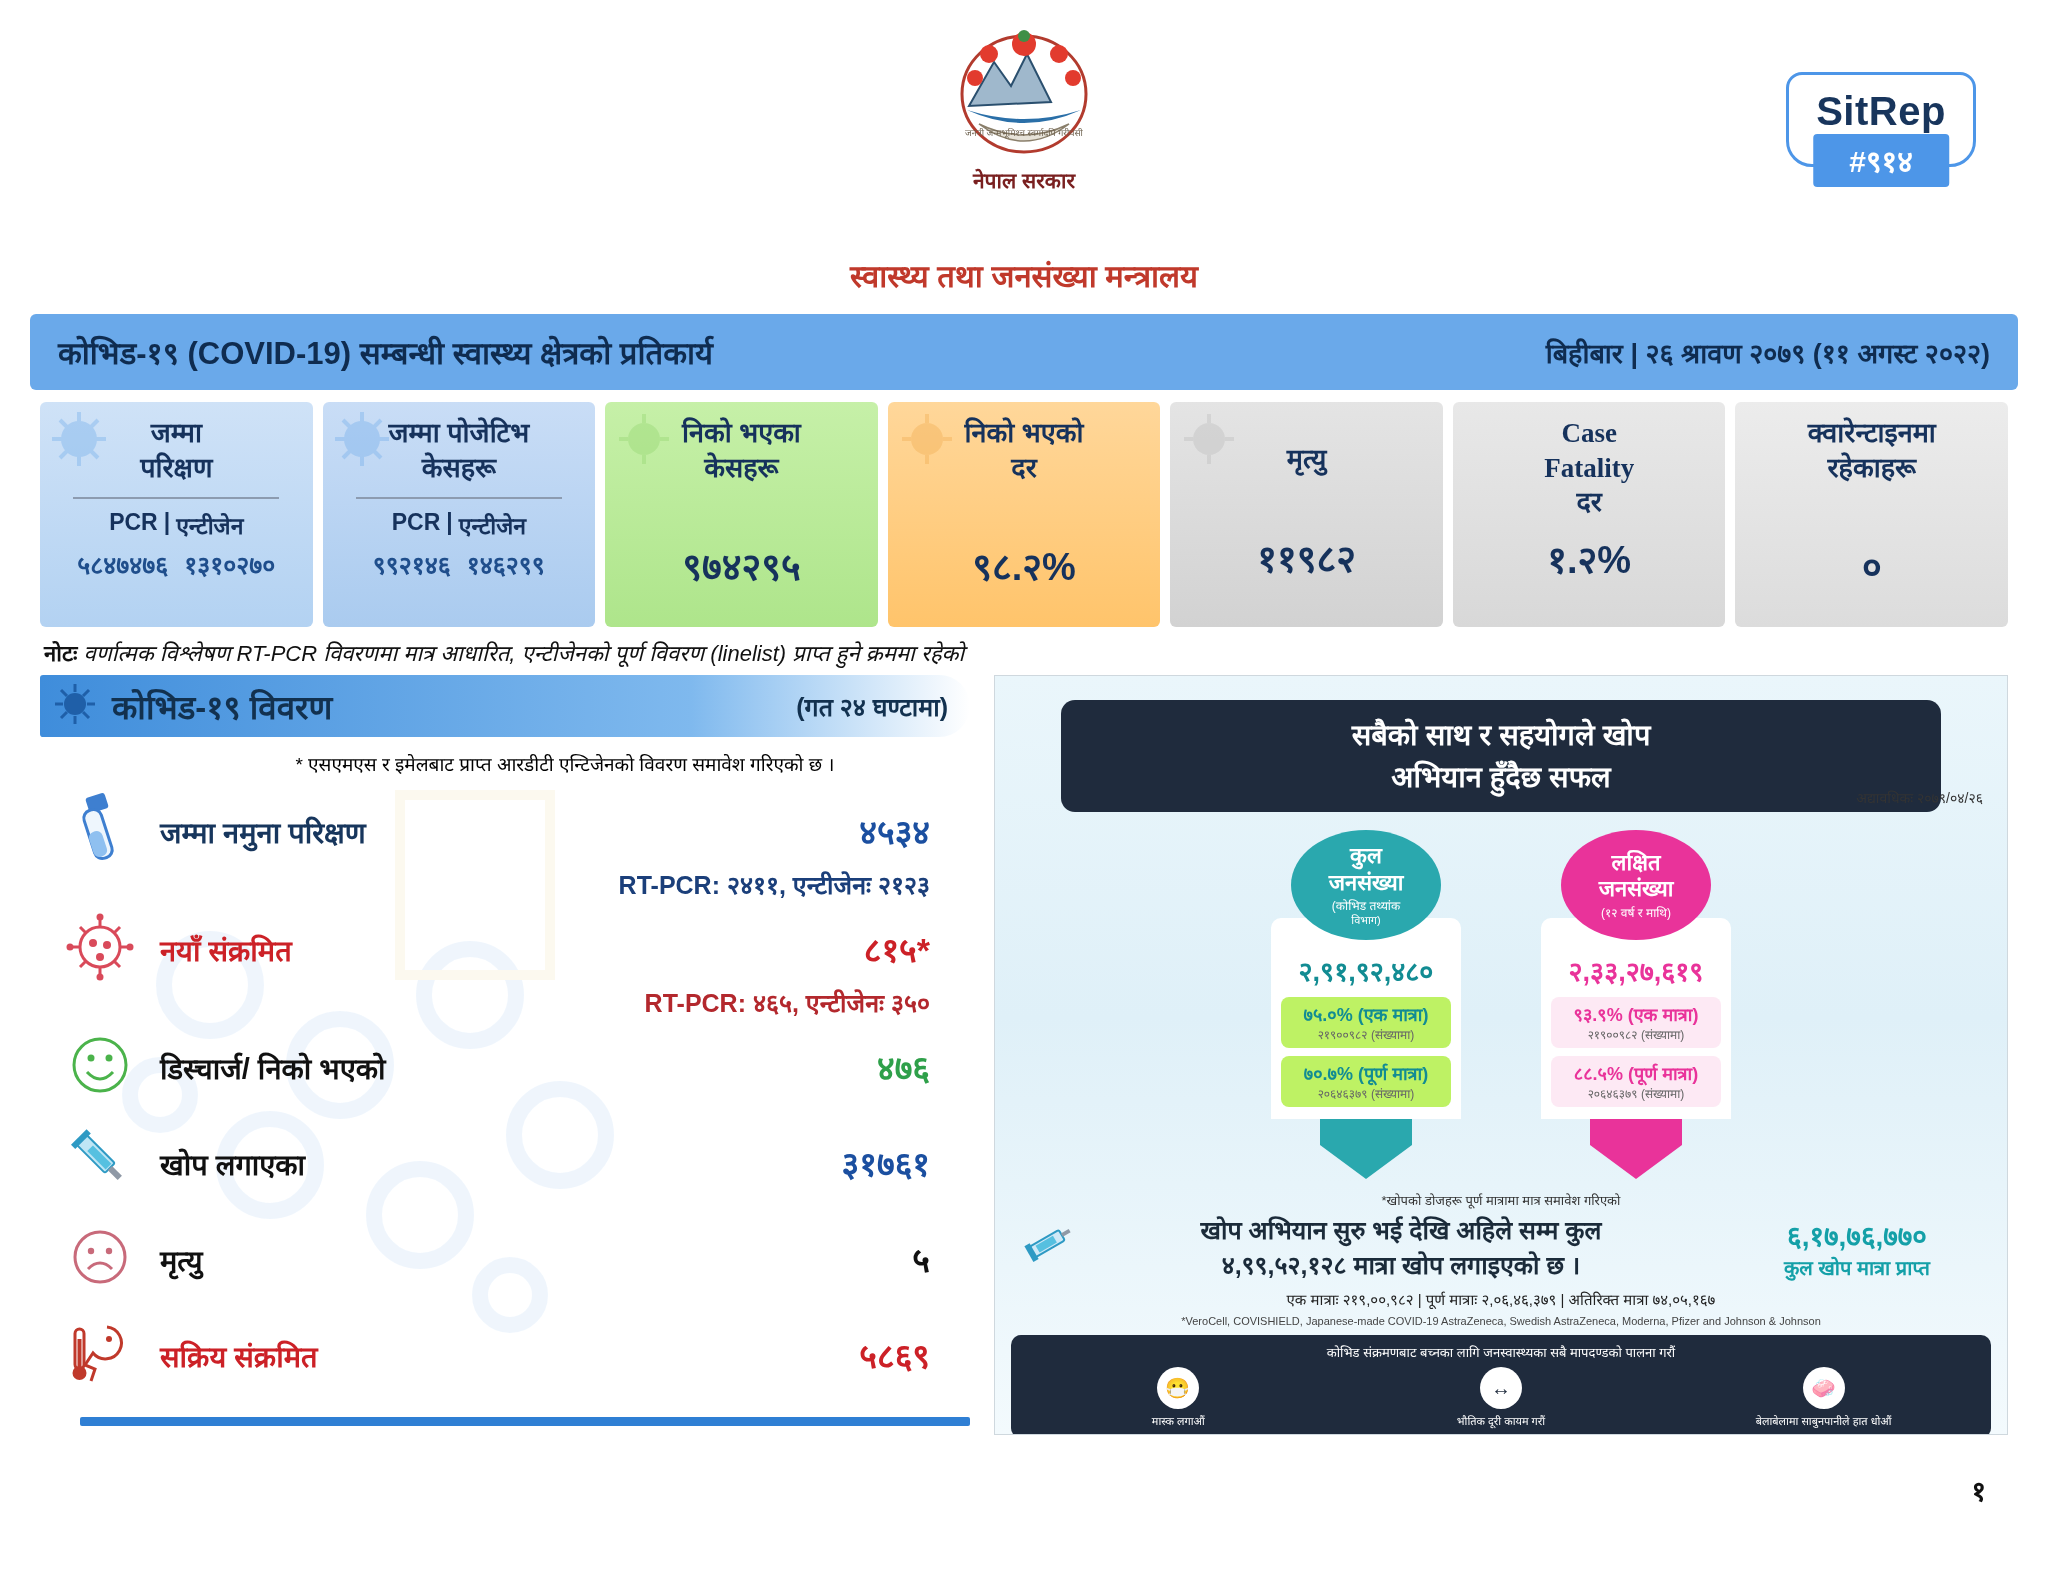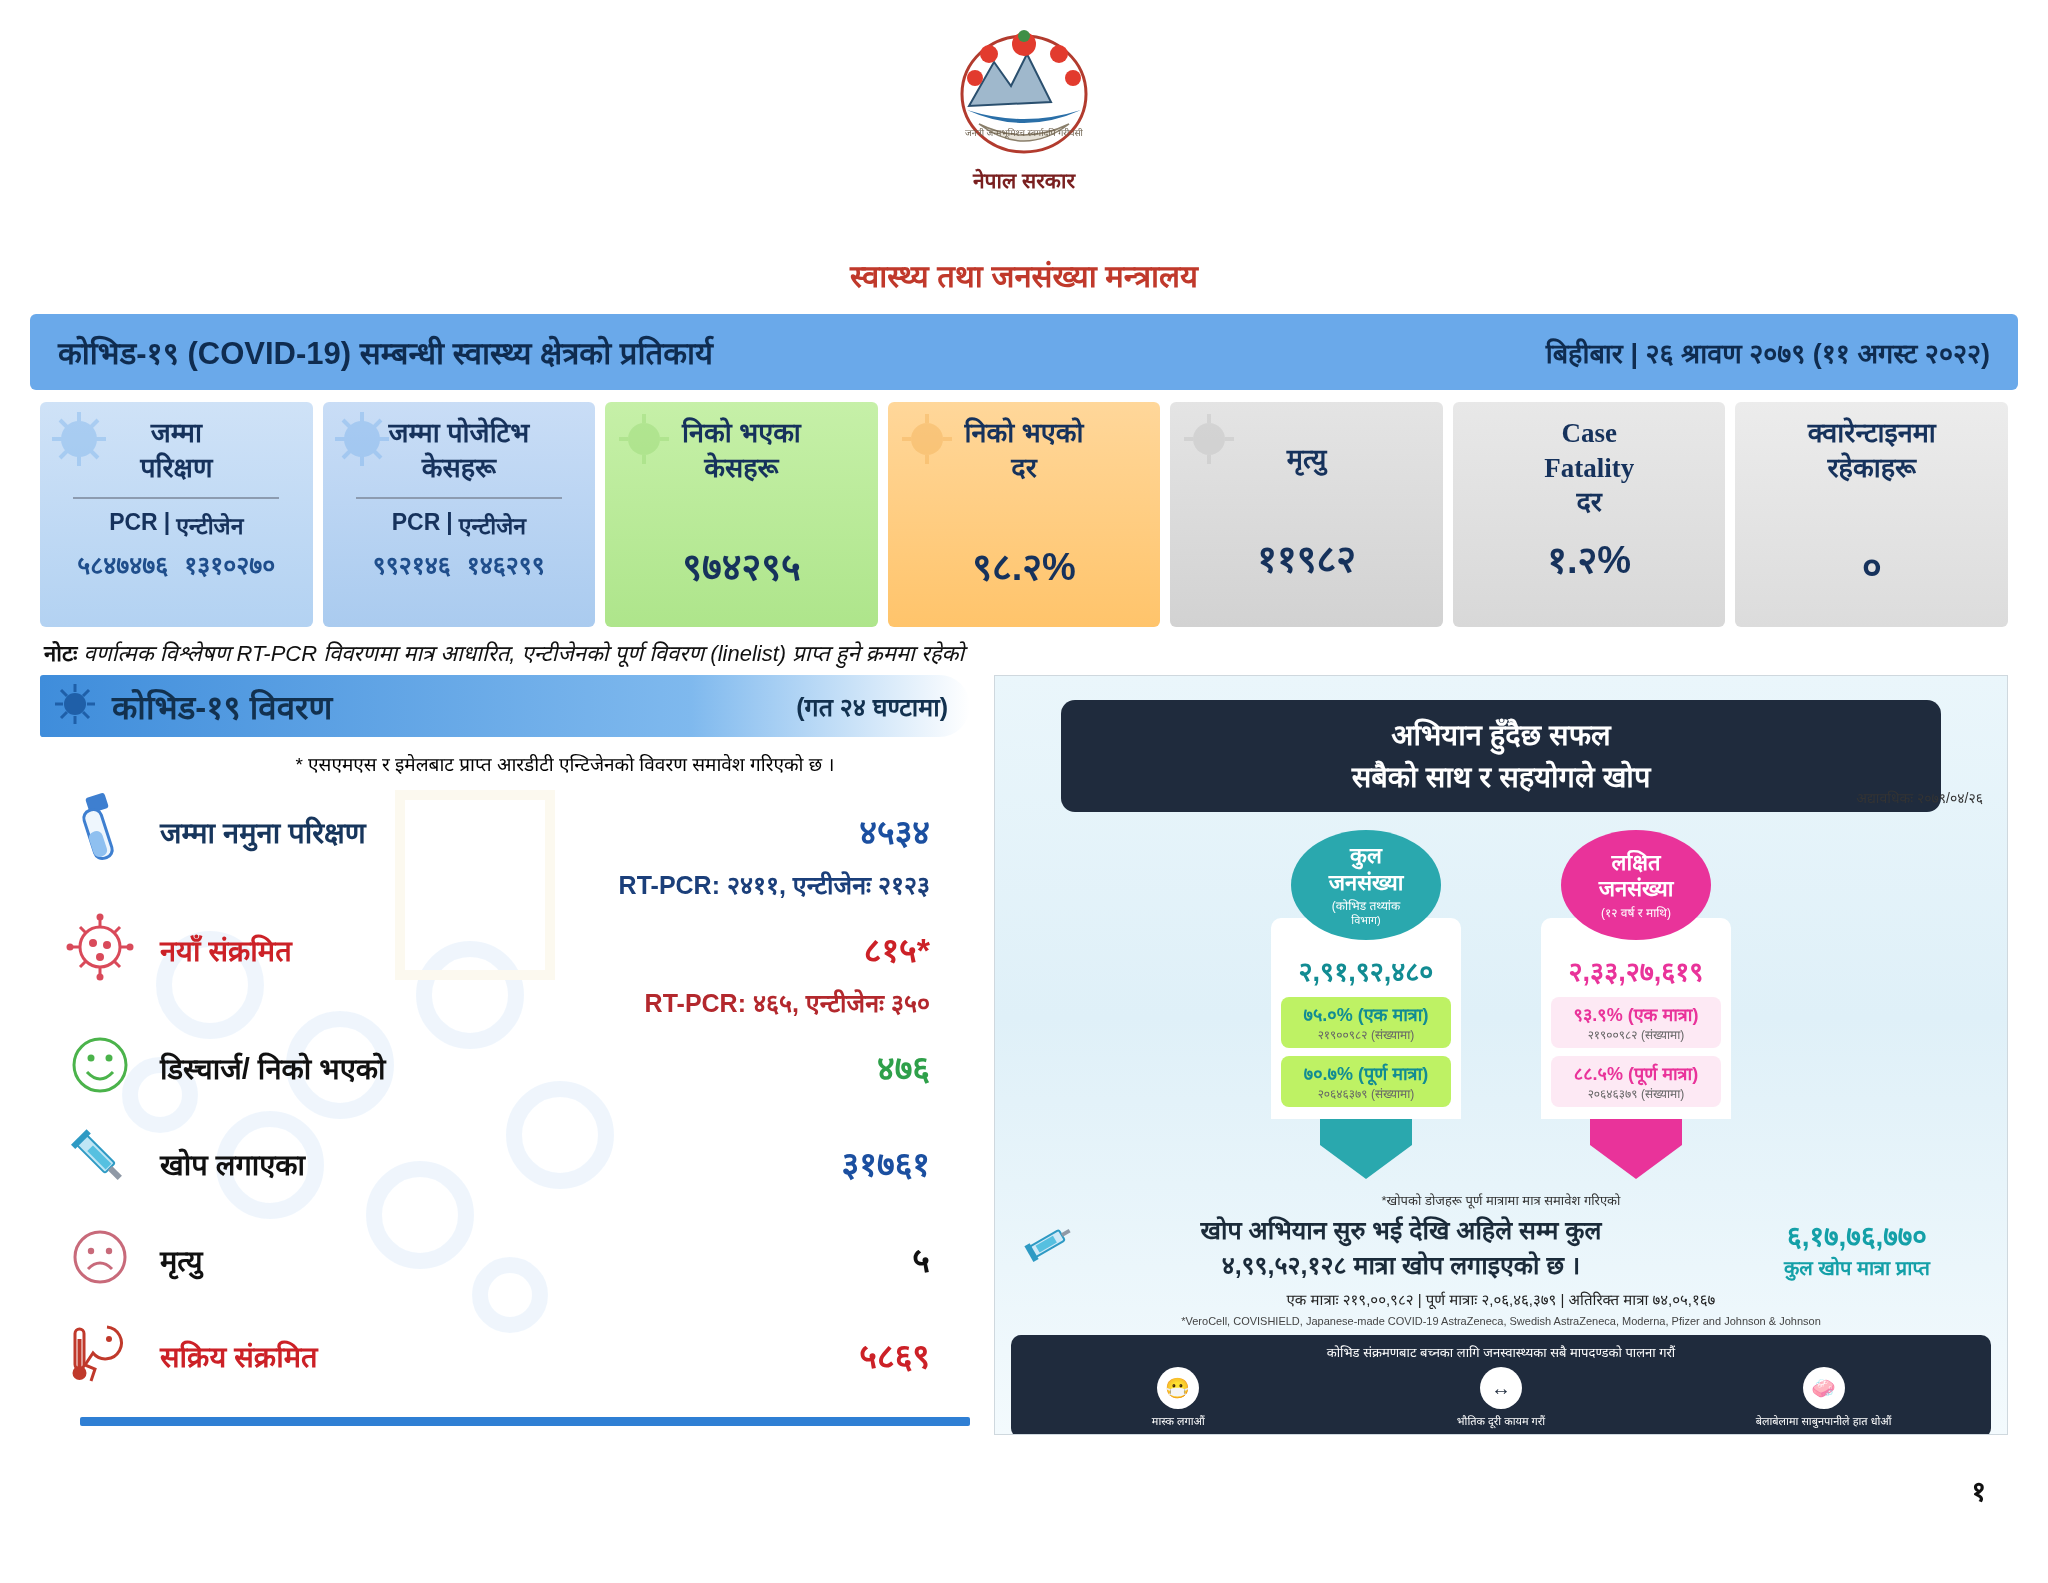--- a/index.html
+++ b/index.html
@@ -447,20 +447,26 @@
           <circle cx="85" cy="22" r="6" fill="#3f8f47"></circle>
           <path d="M40 110 q45 22 90 0 q-45 34 -90 0 Z" fill="#e6e2d8" stroke="#8a7f6b" stroke-width="1.5"></path>
           <text x="85" y="122" font-size="9" text-anchor="middle" fill="#6b5f4c">जननी जन्मभूमिश्च स्वर्गादपि गरीयसी</text>
         </svg>
       </div>
       <div class="gov-label">नेपाल सरकार</div>
     </div>
 
     <div class="ministry">स्वास्थ्य तथा जनसंख्या मन्त्रालय</div>
 
+    <div class="sitrep-box">
+      <div class="sitrep-outer">
+        <div class="sitrep-title">SitRep</div>
+      </div>
+      <div class="sitrep-num">#९१४</div>
+    </div>
   </div>
 
   <div class="title-bar">
     <div class="title-left">
       <span>कोभिड-१९ </span><span class="en">(COVID-19)</span><span> सम्बन्धी स्वास्थ्य क्षेत्रको प्रतिकार्य</span>
     </div>
     <div class="title-right">बिहीबार | २६ श्रावण २०७९ (११ अगस्ट २०२२)</div>
   </div>
 
   <div class="cards">
@@ -731,22 +737,22 @@
 
       </div>
 
       <div class="bottom-rule"></div>
     </div>
 
     <div class="right-col">
       <div class="poster">
 
         <div class="poster-banner">
+          <div>सबैको साथ र सहयोगले खोप</div>
           <div>अभियान हुँदैछ सफल</div>
-          <div>सबैको साथ र सहयोगले खोप</div>
         </div>
         <div class="poster-date">अद्यावधिकः २०७९/०४/२६</div>
 
         <div class="bubbles">
 
           <div class="bubble-col">
             <div class="bubble-top teal">
               <div class="b1">कुल</div>
               <div class="b2">जनसंख्या</div>
               <div class="b3">(कोभिड तथ्यांक</div>

